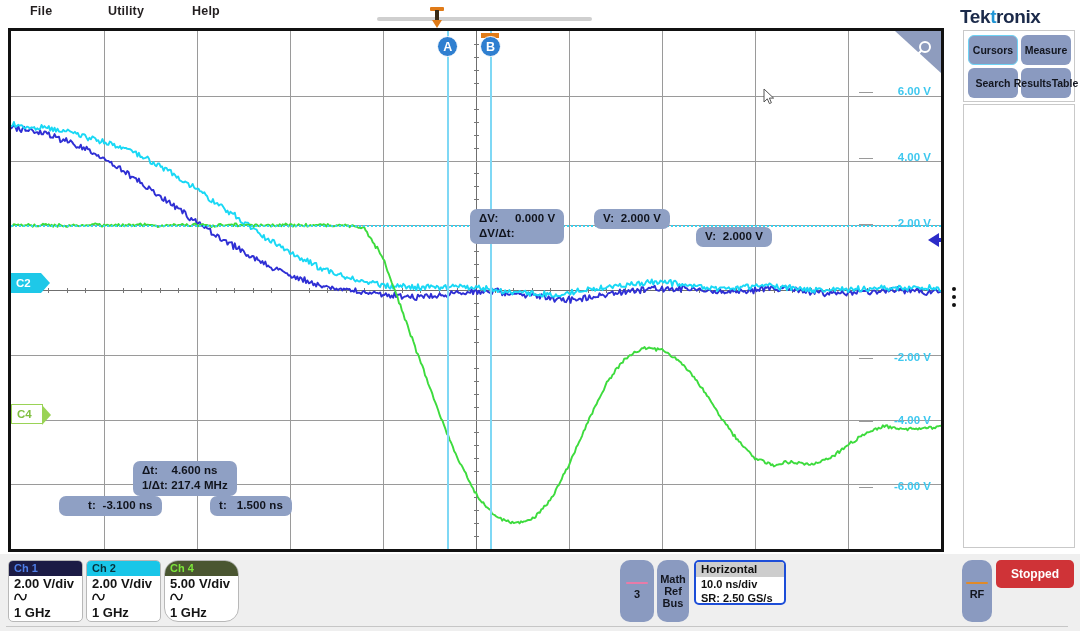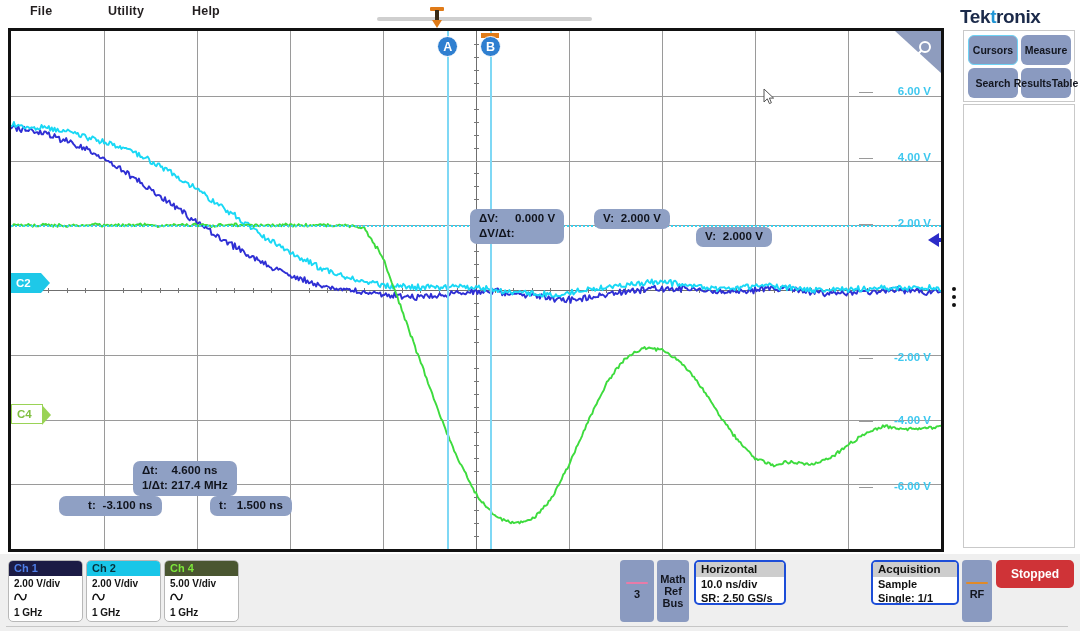--- a/index.html
+++ b/index.html
@@ -132,25 +132,25 @@
 
   
   #bottom { position:absolute; left:0; top:554px; width:1080px; height:77px; background:#efefef; }
   #bottom .sep { position:absolute; left:6px; top:72px; width:1062px; height:1px; background:#c6c6c6; }
 
   .chcard {
     position:absolute; top:6px; width:75px; height:62px; background:#ffffff;
     border:1px solid #b8b8b8; border-radius:5px; overflow:hidden; cursor:pointer;
   }
   .chcard .hd { height:15px; font-size:11px; font-weight:700; padding-left:5px; line-height:15px; }
-  .chcard .bd { font-size:10px; color:#141414; padding:1px 0 0 5px; line-height:13.5px; font-weight:600;}
+  .chcard .bd { font-size:13px; color:#141414; padding:1px 0 0 5px; line-height:13.5px; font-weight:600;}
   .chcard .cpl { font-size:12px; line-height:13px; color:#111; }
 
   .minibtn {
-    position:absolute; top:6px; background:#8a9ac0; border-radius:4px;
+    position:absolute; top:6px; background:#8a9ac0; border-radius:10px;
     color:#13161f; font-size:11px; font-weight:700; text-align:center;
     display:flex; flex-direction:column; align-items:center; justify-content:center;
     line-height:12px; cursor:pointer;
   }
   .minibtn .dash { width:22px; height:2.5px; border-radius:2px; margin-bottom:4px; }
 
   .infocard {
     position:absolute; top:6px; height:45px; background:#ffffff;
     border:2px solid #1d4ed8; border-radius:5px; overflow:hidden; cursor:pointer;
   }
@@ -370,27 +370,20 @@
   <div class="infocard" id="horizcard" style="left:694px;width:92px;">
     <div class="hd">Horizontal</div>
     <div class="bd" id="horizbody">
           <div>10.0 ns/div</div>
           <div>SR: 2.50 GS/s</div>
           <div>RL: 10 Mpts</div>
         </div>
   </div>
 
 
-  <div class="infocard" id="acqcard" style="left:871px;width:88px;">
-    <div class="hd">Acquisition</div>
-    <div class="bd" id="acqbody">
-          <div>Sample</div>
-          <div>Single: 1/1</div>
-        </div>
-  </div>
 
   <div class="minibtn" id="rfbtn" style="left:962px;width:30px;height:62px;">
     <div class="dash" style="background: rgb(224, 138, 42);"></div>
     <span>RF</span>
   </div>
 
   <div id="stopped" style="background: rgb(207, 51, 55);">Stopped</div>
 <div class="chcard" style="left: 8px;">
         <div class="hd" style="background:#1b1b45;color:#4e7ee8">Ch 1</div>
         <div class="bd">2.00 V/div</div>
@@ -400,21 +393,21 @@
         <div class="bd">1 GHz</div>
       </div>
       <div class="chcard" style="left: 86px;">
         <div class="hd" style="background:#19c6e8;color:#07323c">Ch 2</div>
         <div class="bd">2.00 V/div</div>
         <div class="bd cpl"><svg width="13" height="10" viewBox="0 0 13 10">
             <path d="M1 8 C1 1, 5 1, 6.5 5 C8 9, 12 9, 12 2" fill="none" stroke="#111" stroke-width="1.5"></path>
           </svg></div>
         <div class="bd">1 GHz</div>
       </div>
-      <div class="chcard" style="left: 164px;">
+      <div class="chcard" style="left: 164px; border-radius: 14px;">
         <div class="hd" style="background:#4a5631;color:#7ce63a">Ch 4</div>
         <div class="bd">5.00 V/div</div>
         <div class="bd cpl"><svg width="13" height="10" viewBox="0 0 13 10">
             <path d="M1 8 C1 1, 5 1, 6.5 5 C8 9, 12 9, 12 2" fill="none" stroke="#111" stroke-width="1.5"></path>
           </svg></div>
         <div class="bd">1 GHz</div>
       </div>
     </div>
 
 <div id="trigpt" style="left: 480.95px; top: 33px; z-index: 0;">

